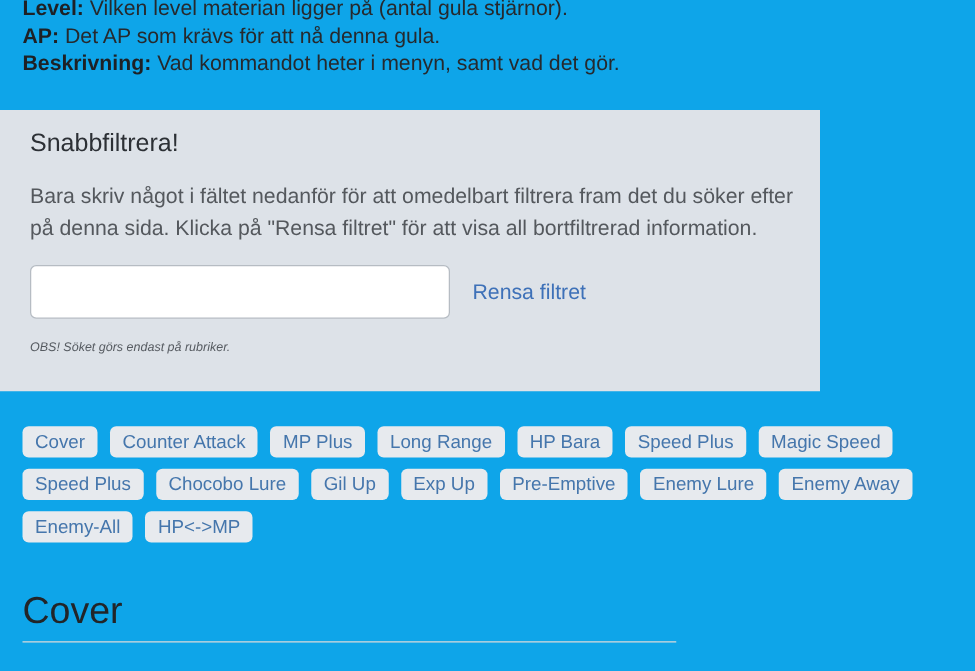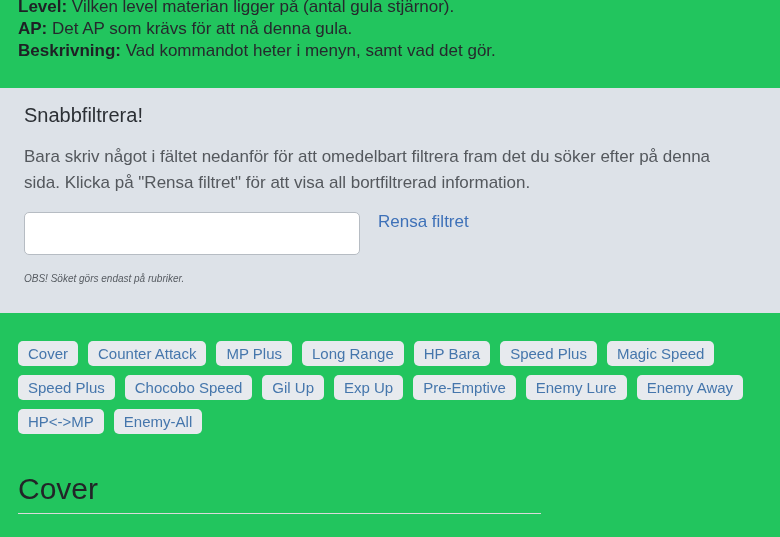--- a/index.html
+++ b/index.html
@@ -6,56 +6,57 @@
   html, body { margin: 0; padding: 0; }
   body {
     font-family: "Liberation Sans", sans-serif;
     background: #ffffff;
   }
   .page {
     position: relative;
     width: 780px;
     height: 537px;
     overflow: hidden;
-    background: #22c55e;
+    background: #0ea5e9;
   }
   
   .intro {
     margin: -4px 18px 0 18px;
     font-size: 17px;
     line-height: 22px;
     color: #26292d;
   }
   .intro p { margin: 0; }
   .intro b { font-weight: 700; color: #1e2125; }
 
   
   .filter-box {
     margin-top: 26px;
-    width: 780px;
+    width: 656px;
     background: #dde2e8;
     padding: 14px 16px 24px 24px;
   }
   .filter-title {
     margin: 0;
     font-size: 20px;
     line-height: 26px;
     font-weight: 400;
     color: #2c3035;
   }
   .filter-desc {
     margin: 16px 0 0 0;
     max-width: 718px;
     font-size: 17px;
     line-height: 26px;
     color: #54585d;
   }
   .filter-row {
     margin-top: 16px;
     display: flex;
+    align-items: center;
   }
   .filter-input {
     width: 336px;
     height: 43px;
     border: 1px solid #b6bcc3;
     border-radius: 5px;
     background: #ffffff;
     padding: 0 10px;
     font-size: 16px;
     font-family: "Liberation Sans", sans-serif;
@@ -132,25 +133,25 @@
 
   <div class="tags">
     <a class="tag">Cover</a>
     <a class="tag">Counter Attack</a>
     <a class="tag">MP Plus</a>
     <a class="tag">Long Range</a>
     <a class="tag">HP Bara</a>
     <a class="tag">Speed Plus</a>
     <a class="tag">Magic Speed</a>
     <a class="tag">Speed Plus</a>
-    <a class="tag">Chocobo Speed</a>
+    <a class="tag">Chocobo Lure</a>
     <a class="tag">Gil Up</a>
     <a class="tag">Exp Up</a>
     <a class="tag">Pre-Emptive</a>
     <a class="tag">Enemy Lure</a>
     <a class="tag">Enemy Away</a>
+    <a class="tag">Enemy-All</a>
     <a class="tag">HP&lt;-&gt;MP</a>
-    <a class="tag">Enemy-All</a>
   </div>
 
   <h2 class="section-title">Cover</h2>
 
 </div>
 
 </body></html>

